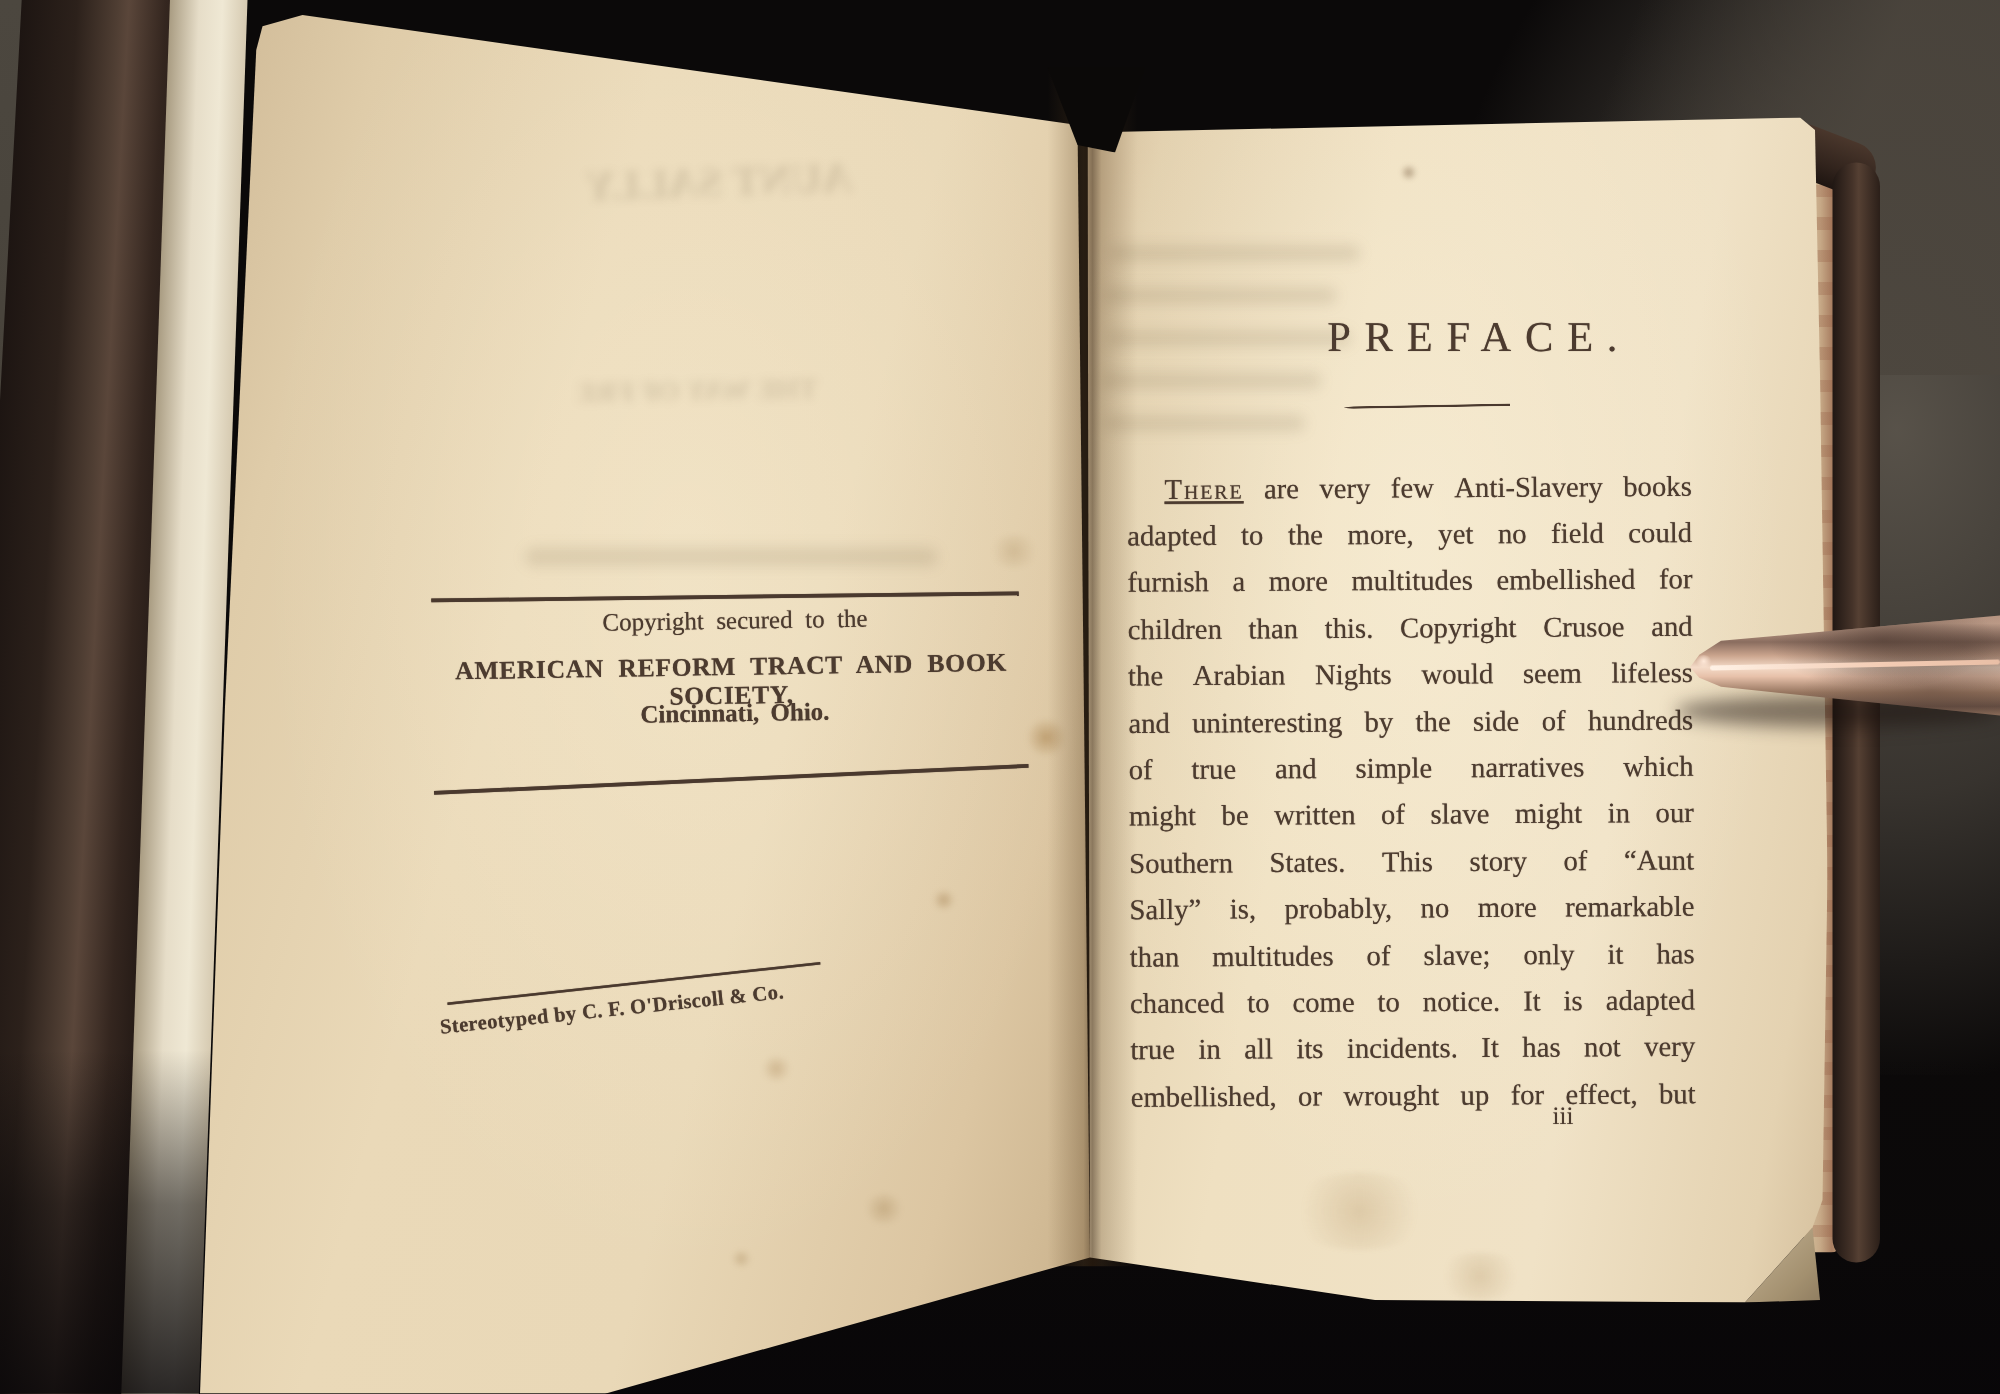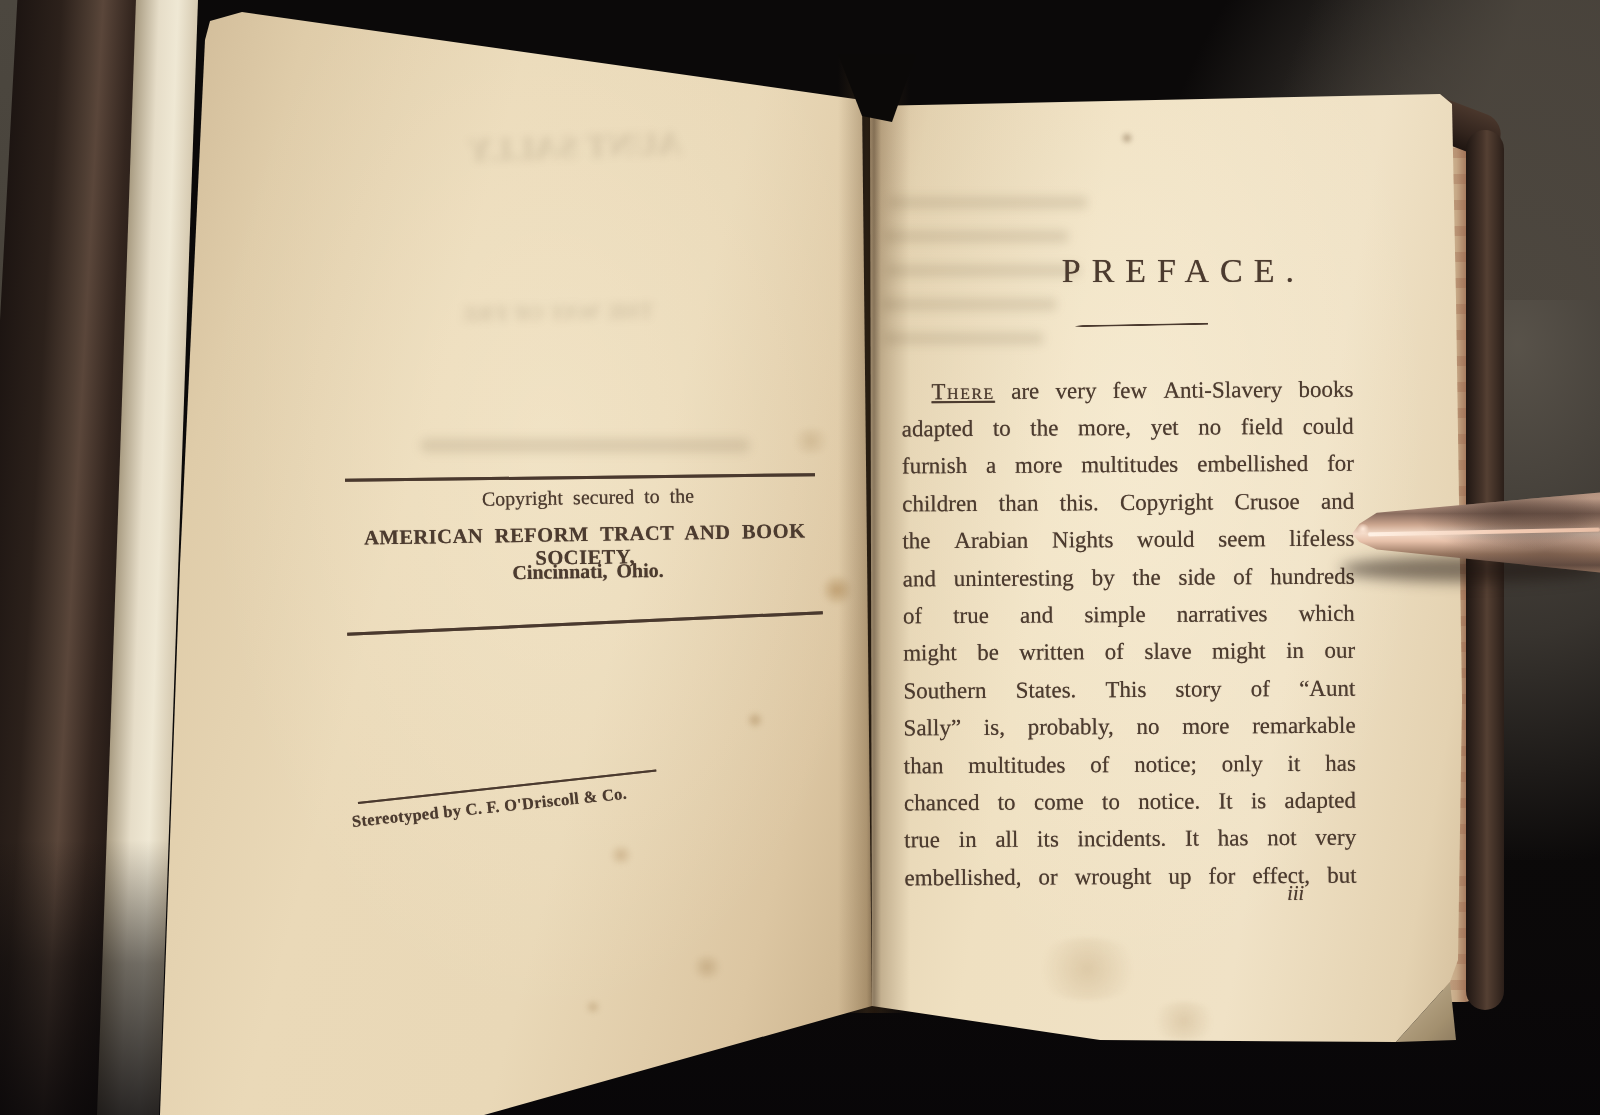--- a/index.html
+++ b/index.html
@@ -96,21 +96,21 @@
   
   .ink{color:#4c3b2f;text-shadow:0 0 .7px rgba(76,59,47,.75);}
   .rule{background:#4a392e;box-shadow:0 0 .6px rgba(74,57,46,.8);}
 
   .copy1{font-size:20px;text-align:center;word-spacing:5px;}
   .copy2{font-size:20.5px;font-weight:bold;text-align:center;word-spacing:6px;letter-spacing:.5px;}
   .copy3{font-size:20px;font-weight:600;text-align:center;word-spacing:4px;}
   .imprint{font-size:16.5px;font-weight:bold;letter-spacing:.3px;white-space:nowrap;}
 
   .heading{font-size:34px;letter-spacing:11px;text-align:right;}
-  .pagenum{font-size:20px;text-align:right;font-style:italic;}
+  .pagenum{font-size:20px;text-align:left;}
 
   .paragraph{width:452px;font-size:23px;transform:rotate(-0.35deg);}
   .tline{display:flex;justify-content:space-between;align-items:center;height:37.4px;}
   .tline.first{padding-left:30px;}
   .lead{font-variant:small-caps;letter-spacing:1.5px;text-decoration:underline;}
 
   
   .stain{border-radius:50%;filter:blur(2px);}
 
   
@@ -264,21 +264,21 @@
         <span>is,</span>
         <span>probably,</span>
         <span>no</span>
         <span>more</span>
         <span>remarkable</span>
       </div>
       <div class="tline">
         <span>than</span>
         <span>multitudes</span>
         <span>of</span>
-        <span>notice;</span>
+        <span>slave;</span>
         <span>only</span>
         <span>it</span>
         <span>has</span>
       </div>
       <div class="tline">
         <span>chanced</span>
         <span>to</span>
         <span>come</span>
         <span>to</span>
         <span>notice.</span>

